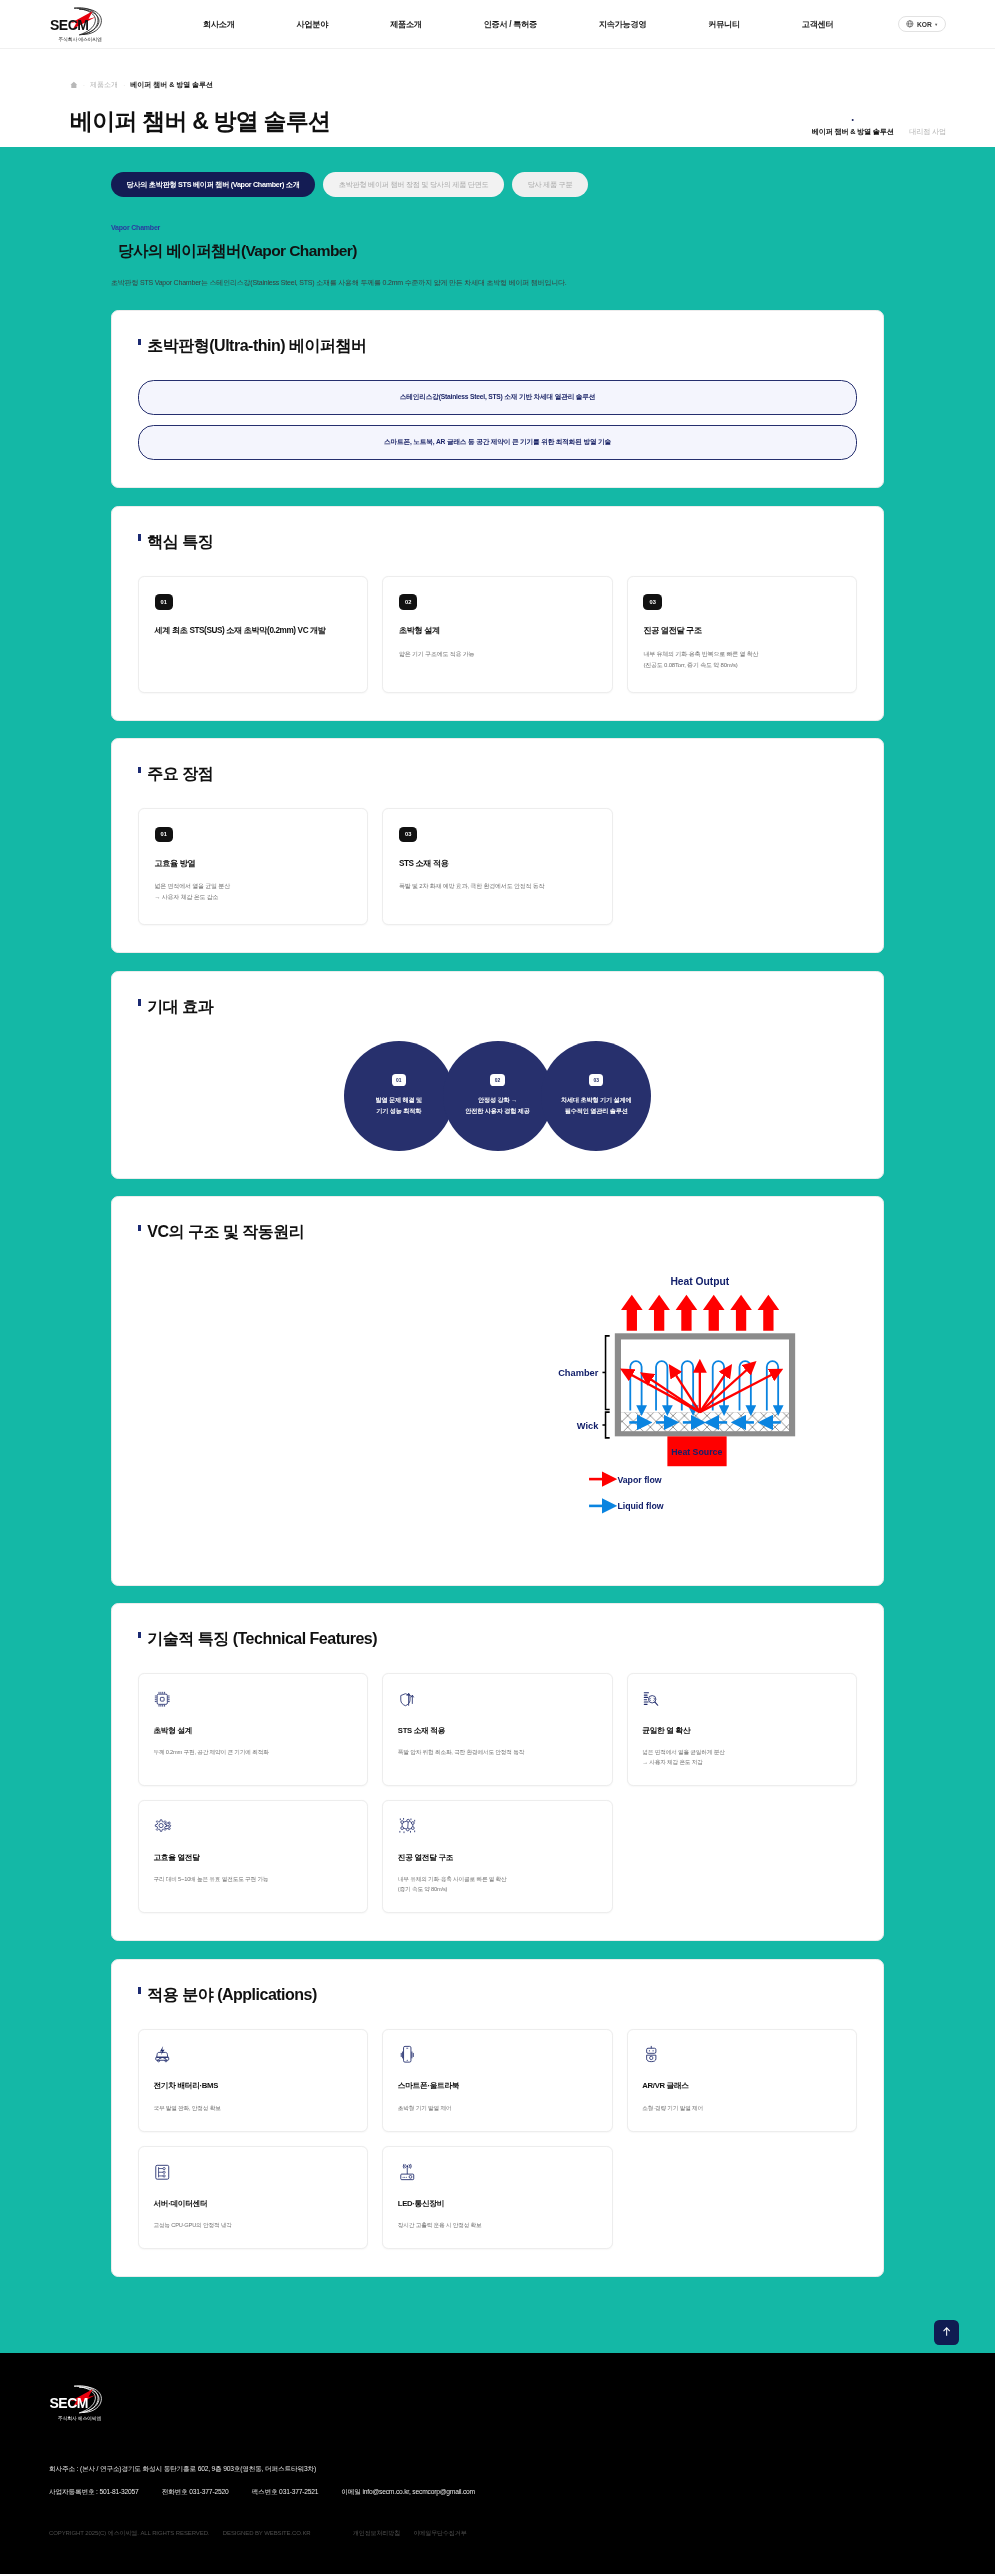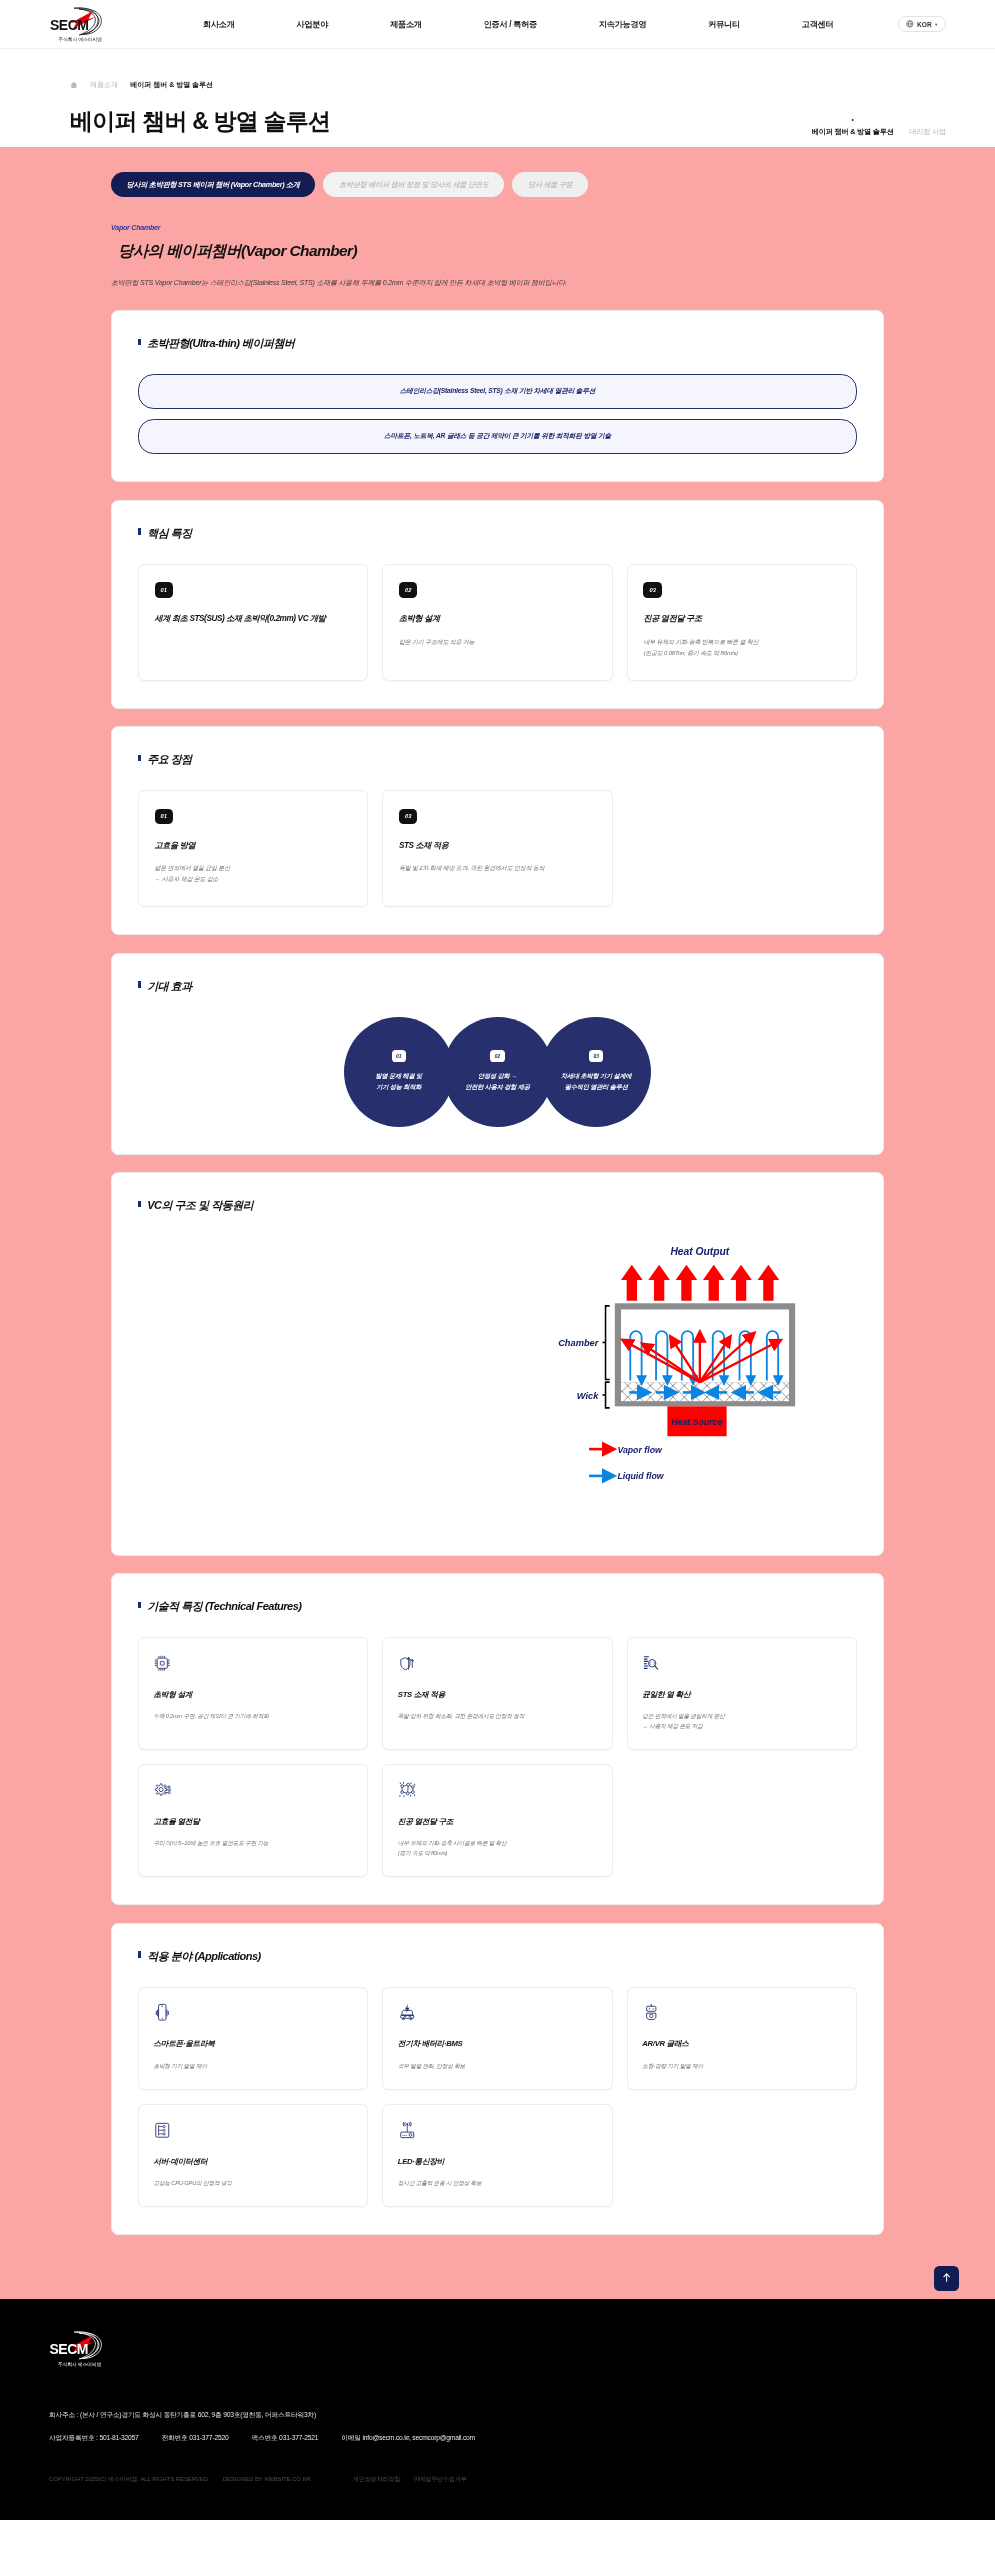--- a/index.html
+++ b/index.html
@@ -33,37 +33,37 @@
   .crumb-sep{color:#c8c8c8;font-size:5.7px;}
   .crumb-mid{color:#b5b5b5;}
   .crumb-cur{color:#1a1a1a;font-weight:700;}
   .page-title{font-size:23px;font-weight:800;letter-spacing:-0.8px;margin-top:15.5px;color:#101010;}
   .subnav{position:absolute;right:49px;bottom:9.3px;display:flex;align-items:flex-end;gap:15.5px;}
   .subnav-item{font-size:7.2px;color:#b3b3b3;letter-spacing:-0.2px;cursor:pointer;padding-bottom:1px;}
   .subnav-item.active{color:#141414;font-weight:700;position:relative;}
   .subnav-item.active:before{content:"";position:absolute;top:-8.2px;left:50%;transform:translateX(-50%);width:2.6px;height:2.6px;border-radius:50%;background:#18205c;}
 
   
-  .content-wrap{background:#fca5a5;padding:25px 0 46px 0;font-style:italic;}
+  .content-wrap{background:#14b8a6;padding:25px 0 58px 0;}
   .inner{width:773px;margin:0 auto;}
 
   .tabs{display:flex;gap:8.2px;margin-bottom:27px;}
   .tab{border-radius:13.4px;font-size:7.2px;letter-spacing:-0.3px;padding:7.7px 15.5px;cursor:pointer;white-space:nowrap;}
   .tab.on{background:#141c54;color:#fff;font-weight:700;}
   .tab.off{background:#f2f2f2;color:#a9a9a9;}
   .tab.off2{background:#efefef;color:#a9a9a9;}
 
   .eyebrow{font-size:7px;color:#2b3aa0;font-weight:700;letter-spacing:-0.2px;margin-bottom:9.3px;}
   .hero-title{font-size:15.5px;font-weight:800;letter-spacing:-0.6px;color:#111;margin-bottom:15.5px;margin-left:7px;}
   .hero-desc{font-size:7px;color:#3b3b3b;letter-spacing:-0.2px;line-height:1.6;margin-bottom:21.6px;}
 
   .panel{background:#fff;border:0.5px solid #ececec;border-radius:7.2px;padding:25px 26px 27px 26px;margin-bottom:17.5px;}
   .sec-head{display:flex;align-items:flex-start;gap:6.2px;margin-bottom:23px;}
   .sec-bullet{width:3.1px;height:6.7px;background:#1b2a72;margin-top:2.6px;flex:none;}
-  .sec-title{font-size:11px;font-weight:800;letter-spacing:-0.5px;color:#101010;}
+  .sec-title{font-size:16px;font-weight:800;letter-spacing:-0.5px;color:#101010;}
 
   .pill{border:0.5px solid #252f6e;background:#f4f5fd;border-radius:15.5px;text-align:center;
         font-size:6.7px;font-weight:700;color:#1d2668;letter-spacing:-0.2px;padding:12px 10.3px;margin-bottom:10.3px;}
   .pill:last-child{margin-bottom:0;}
 
   .grid3{display:grid;grid-template-columns:repeat(3,1fr);gap:14.4px;}
   .card{background:#fff;border:0.5px solid #ededed;border-radius:6.2px;padding:17.5px 15.5px 20.6px 15.5px;box-shadow:0 0.5px 1.5px rgba(0,0,0,.03);}
   .badge{width:18.5px;height:15.5px;border-radius:4.6px;background:#111;color:#fff;font-size:5.7px;font-weight:700;
          display:flex;align-items:center;justify-content:center;margin-bottom:15.5px;}
   .card-title{font-size:8.2px;font-weight:800;letter-spacing:-0.4px;color:#111;line-height:1.5;margin-bottom:11.3px;}
@@ -451,46 +451,46 @@
 
       <div class="panel">
         <div class="sec-head">
           <div class="sec-bullet"></div>
           <div class="sec-title">적용 분야 (Applications)</div>
         </div>
         <div class="grid3">
 
           <div class="icard">
             <svg class="icon-box" viewBox="0 0 40 40">
+              <path d="M8 27 L9 20 C9.4 17 11 16 13 16 L27 16 C29 16 30.6 17 31 20 L32 27 Z" fill="none" stroke="#1f2a6b" stroke-width="1.9"></path>
+              <rect x="6" y="26" width="28" height="7" rx="2" fill="none" stroke="#1f2a6b" stroke-width="1.9"></rect>
+              <circle cx="12" cy="34" r="2.4" fill="none" stroke="#1f2a6b" stroke-width="1.7"></circle>
+              <circle cx="28" cy="34" r="2.4" fill="none" stroke="#1f2a6b" stroke-width="1.7"></circle>
+              <line x1="13" y1="29" x2="18" y2="29" stroke="#1f2a6b" stroke-width="1.7"></line>
+              <line x1="23" y1="29" x2="28" y2="29" stroke="#1f2a6b" stroke-width="1.7"></line>
+              <path d="M22 2 L15 14 L20 14 L17 22 L25 10 L20 10 Z" fill="#1f2a6b"></path>
+            </svg>
+            <div class="icard-title">전기차 배터리·BMS</div>
+            <div class="icard-desc">국부 발열 완화, 안정성 확보</div>
+          </div>
+
+          <div class="icard">
+            <svg class="icon-box" viewBox="0 0 40 40">
               <rect x="12" y="3" width="16" height="34" rx="3" fill="none" stroke="#1f2a6b" stroke-width="1.9"></rect>
               <line x1="18" y1="7" x2="22" y2="7" stroke="#1f2a6b" stroke-width="1.6"></line>
               <circle cx="20" cy="33" r="1.3" fill="#1f2a6b"></circle>
               <g stroke="#1f2a6b" stroke-width="2" stroke-linecap="round">
                 <line x1="7" y1="18" x2="7" y2="25"></line>
                   <line x1="10" y1="15" x2="10" y2="28"></line>
                 <line x1="30" y1="15" x2="30" y2="28"></line>
                   <line x1="33" y1="18" x2="33" y2="25"></line>
               </g>
             </svg>
             <div class="icard-title">스마트폰·울트라북</div>
             <div class="icard-desc">초박형 기기 발열 제어</div>
-          </div>
-
-          <div class="icard">
-            <svg class="icon-box" viewBox="0 0 40 40">
-              <path d="M8 27 L9 20 C9.4 17 11 16 13 16 L27 16 C29 16 30.6 17 31 20 L32 27 Z" fill="none" stroke="#1f2a6b" stroke-width="1.9"></path>
-              <rect x="6" y="26" width="28" height="7" rx="2" fill="none" stroke="#1f2a6b" stroke-width="1.9"></rect>
-              <circle cx="12" cy="34" r="2.4" fill="none" stroke="#1f2a6b" stroke-width="1.7"></circle>
-              <circle cx="28" cy="34" r="2.4" fill="none" stroke="#1f2a6b" stroke-width="1.7"></circle>
-              <line x1="13" y1="29" x2="18" y2="29" stroke="#1f2a6b" stroke-width="1.7"></line>
-              <line x1="23" y1="29" x2="28" y2="29" stroke="#1f2a6b" stroke-width="1.7"></line>
-              <path d="M22 2 L15 14 L20 14 L17 22 L25 10 L20 10 Z" fill="#1f2a6b"></path>
-            </svg>
-            <div class="icard-title">전기차 배터리·BMS</div>
-            <div class="icard-desc">국부 발열 완화, 안정성 확보</div>
           </div>
 
           <div class="icard">
             <svg class="icon-box" viewBox="0 0 40 40">
               <line x1="20" y1="2" x2="20" y2="7" stroke="#1f2a6b" stroke-width="1.9"></line>
               <rect x="10" y="7" width="20" height="11" rx="3" fill="none" stroke="#1f2a6b" stroke-width="1.9"></rect>
               <line x1="16" y1="11" x2="16" y2="14" stroke="#1f2a6b" stroke-width="1.7"></line>
               <line x1="24" y1="11" x2="24" y2="14" stroke="#1f2a6b" stroke-width="1.7"></line>
               <path d="M10 22 L30 22 L30 30 C30 34 26 36 20 36 C14 36 10 34 10 30 Z" fill="none" stroke="#1f2a6b" stroke-width="1.9"></path>
               <circle cx="20" cy="28" r="3.6" fill="none" stroke="#1f2a6b" stroke-width="1.7"></circle>

